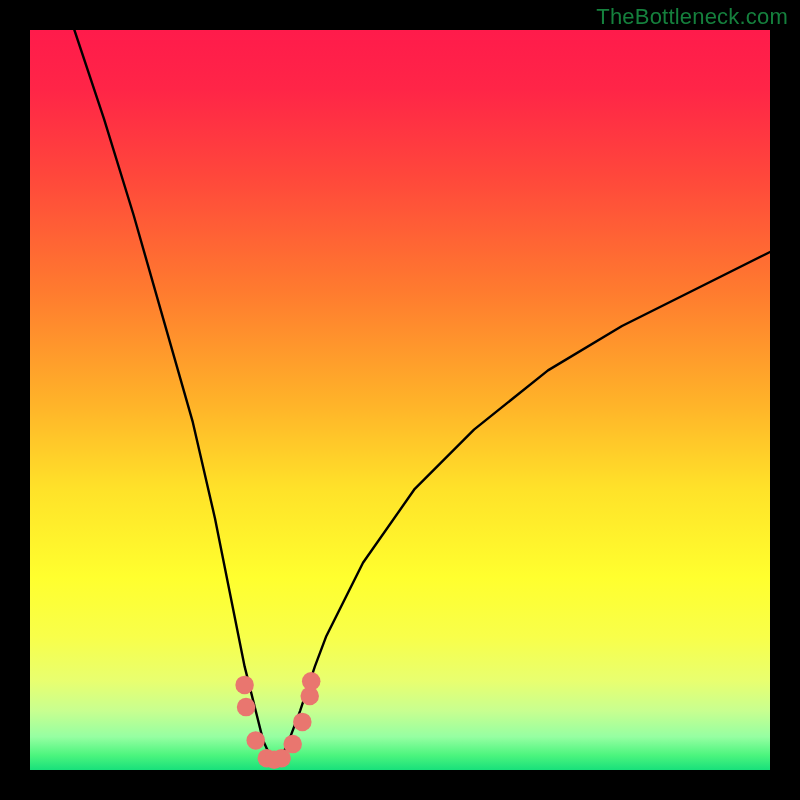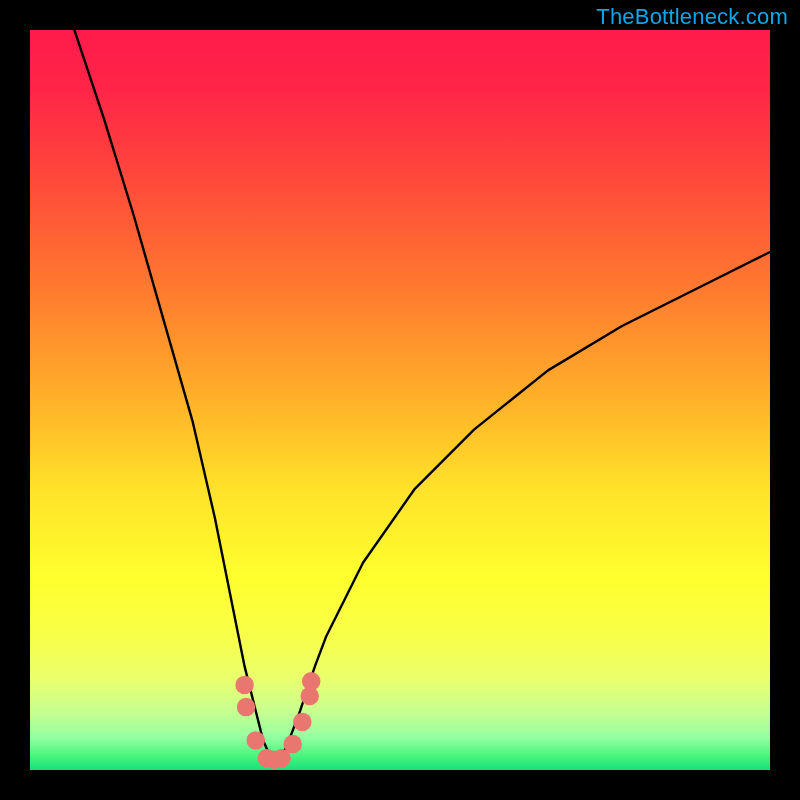--- a/index.html
+++ b/index.html
@@ -14,21 +14,21 @@
   .frame {
     position: relative;
     width: 800px;
     height: 800px;
     background: #000;
   }
   .watermark {
     position: absolute;
     top: 4px;
     right: 12px;
-    color: #0ea5e9;
+    color: #15803d;
     font-size: 22px;
     font-weight: 400;
     letter-spacing: 0.2px;
     z-index: 20;
   }
   .plot {
     position: absolute;
     left: 30px;
     top: 30px;
     width: 740px;

